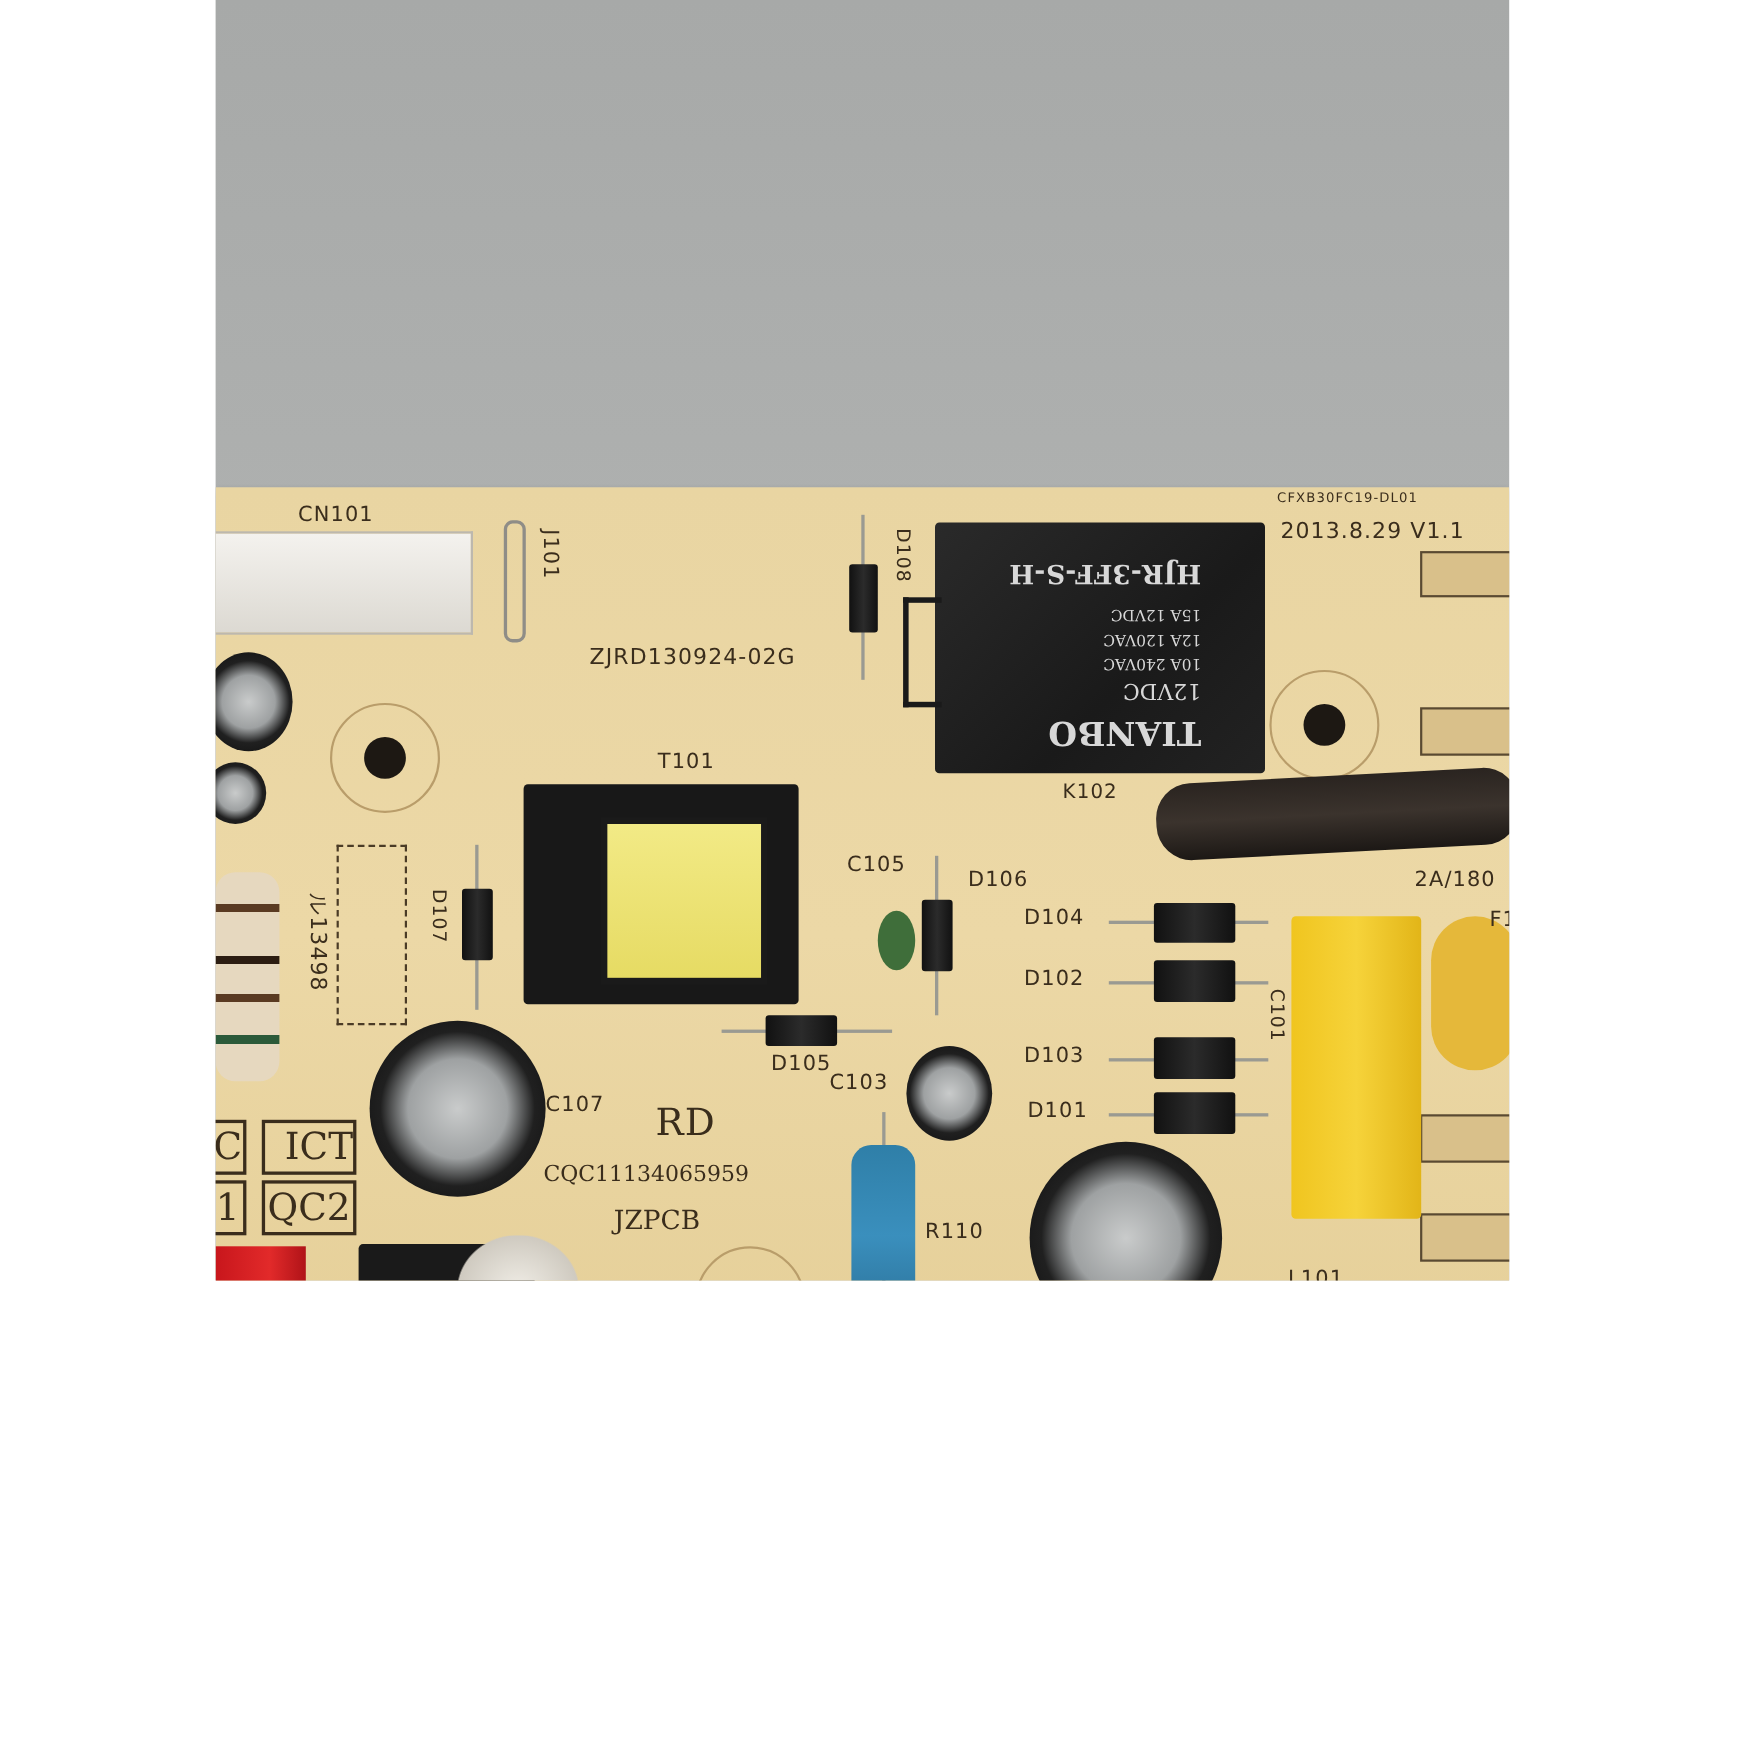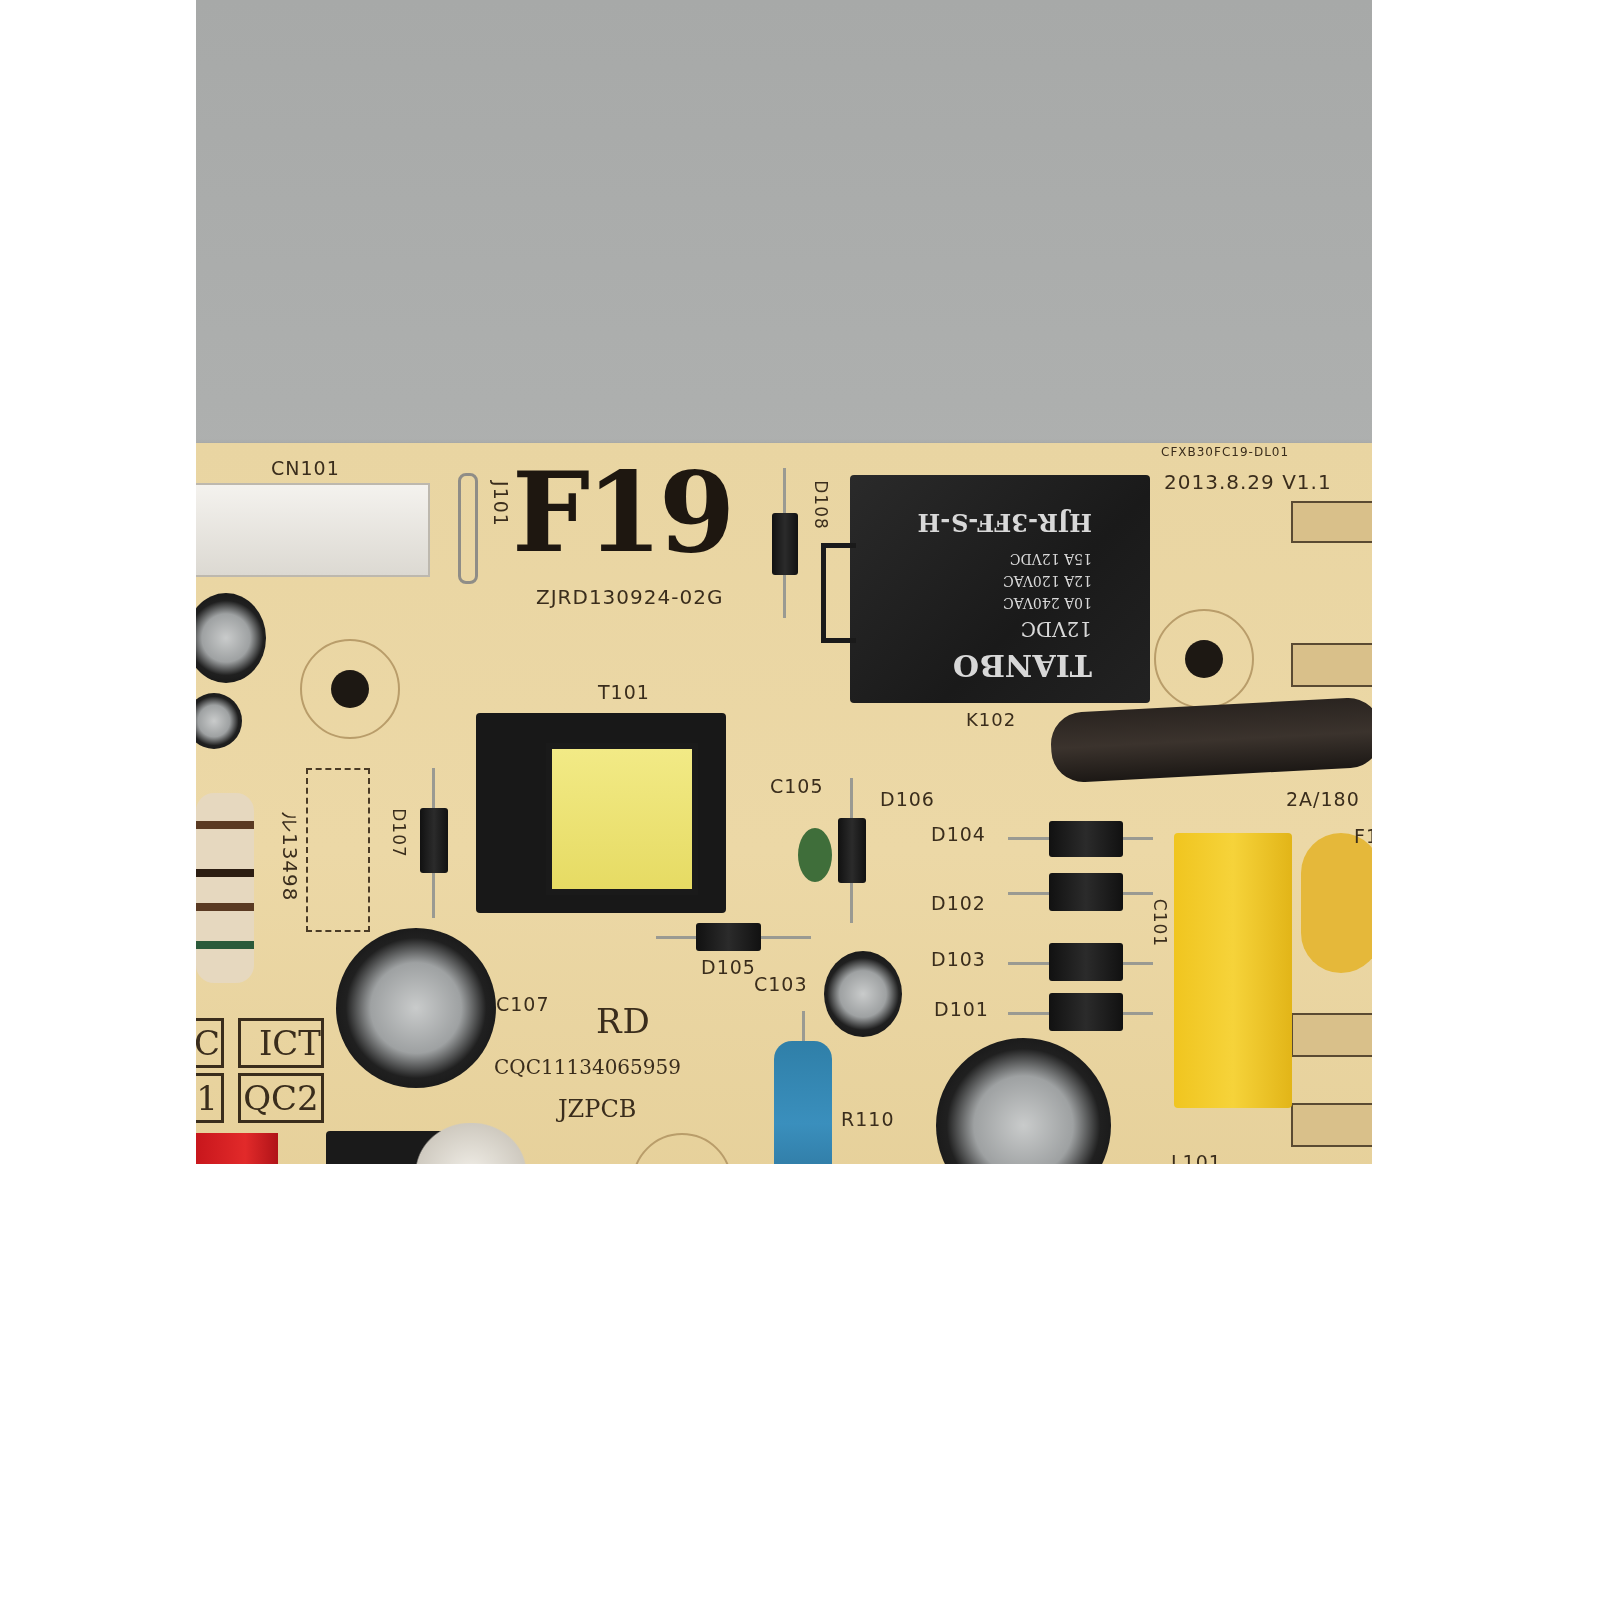--- a/index.html
+++ b/index.html
@@ -23,21 +23,20 @@
 
 <div id="photo">
   <div id="pcb">
 
     <div class="silk" style="left:75px;top:14px;">CN101</div>
     <div class="abs" style="left:0;top:40px;width:232px;height:90px;background:linear-gradient(180deg,#f4f2ee,#dcd9d2);border:2px solid #bdb8ae;border-left:none;"></div>
 
     <div class="silk" style="left:282px;top:50px;transform:rotate(90deg);">J101</div>
     <div class="abs" style="left:262px;top:30px;width:14px;height:105px;border:3px solid #8f8d87;border-radius:8px;"></div>
 
-    <div class="abs serif" style="left:316px;top:10px;font-size:110px;font-weight:bold;color:#1e1710;letter-spacing:-4px;line-height:120px;">F19</div>
     <div class="silk" style="left:340px;top:142px;font-size:20px;">ZJRD130924-02G</div>
 
     <div class="silk" style="left:600px;top:52px;transform:rotate(90deg);font-size:17px;">D108</div>
     <div class="lead" style="left:587px;top:25px;width:3px;height:150px;"></div>
     <div class="diode" style="left:576px;top:70px;width:26px;height:62px;"></div>
 
     <div class="abs" style="left:654px;top:32px;width:300px;height:228px;background:linear-gradient(135deg,#2a2a2a,#1a1a1a 60%,#222);border-radius:4px;">
       <div class="abs" style="left:0;top:0;width:300px;height:228px;transform:rotate(180deg);color:#d8d8d8;">
         <div class="abs serif" style="left:58px;top:20px;font-size:30px;font-weight:bold;">TIANBO</div>
         <div class="abs serif" style="left:58px;top:62px;font-size:20px;">12VDC</div>
@@ -107,21 +106,21 @@
     <div class="silk" style="left:505px;top:513px;">D105</div>
 
     <div class="silk" style="left:558px;top:530px;">C103</div>
     <div class="cap" style="left:628px;top:508px;width:78px;height:86px;"></div>
 
     <div class="lead" style="left:606px;top:568px;width:3px;height:225px;"></div>
     <div class="resistor" style="left:578px;top:598px;width:58px;height:165px;background:linear-gradient(180deg,#2f7fa8,#3a8fbd 50%,#2a6f96);"></div>
     <div class="silk" style="left:645px;top:665px;">R110</div>
 
     <div class="silk" style="left:735px;top:380px;">D104</div>
-    <div class="silk" style="left:735px;top:435px;margin-top:14px;">D102</div>
+    <div class="silk" style="left:735px;top:435px;">D102</div>
     <div class="silk" style="left:735px;top:505px;">D103</div>
     <div class="silk" style="left:738px;top:555px;">D101</div>
     <div class="lead" style="left:812px;top:394px;width:145px;height:3px;"></div>
     <div class="lead" style="left:812px;top:449px;width:145px;height:3px;"></div>
     <div class="lead" style="left:812px;top:519px;width:145px;height:3px;"></div>
     <div class="lead" style="left:812px;top:569px;width:145px;height:3px;"></div>
     <div class="diode" style="left:853px;top:378px;width:74px;height:36px;"></div>
     <div class="diode" style="left:853px;top:430px;width:74px;height:38px;"></div>
     <div class="diode" style="left:853px;top:500px;width:74px;height:38px;"></div>
     <div class="diode" style="left:853px;top:550px;width:74px;height:38px;"></div>

